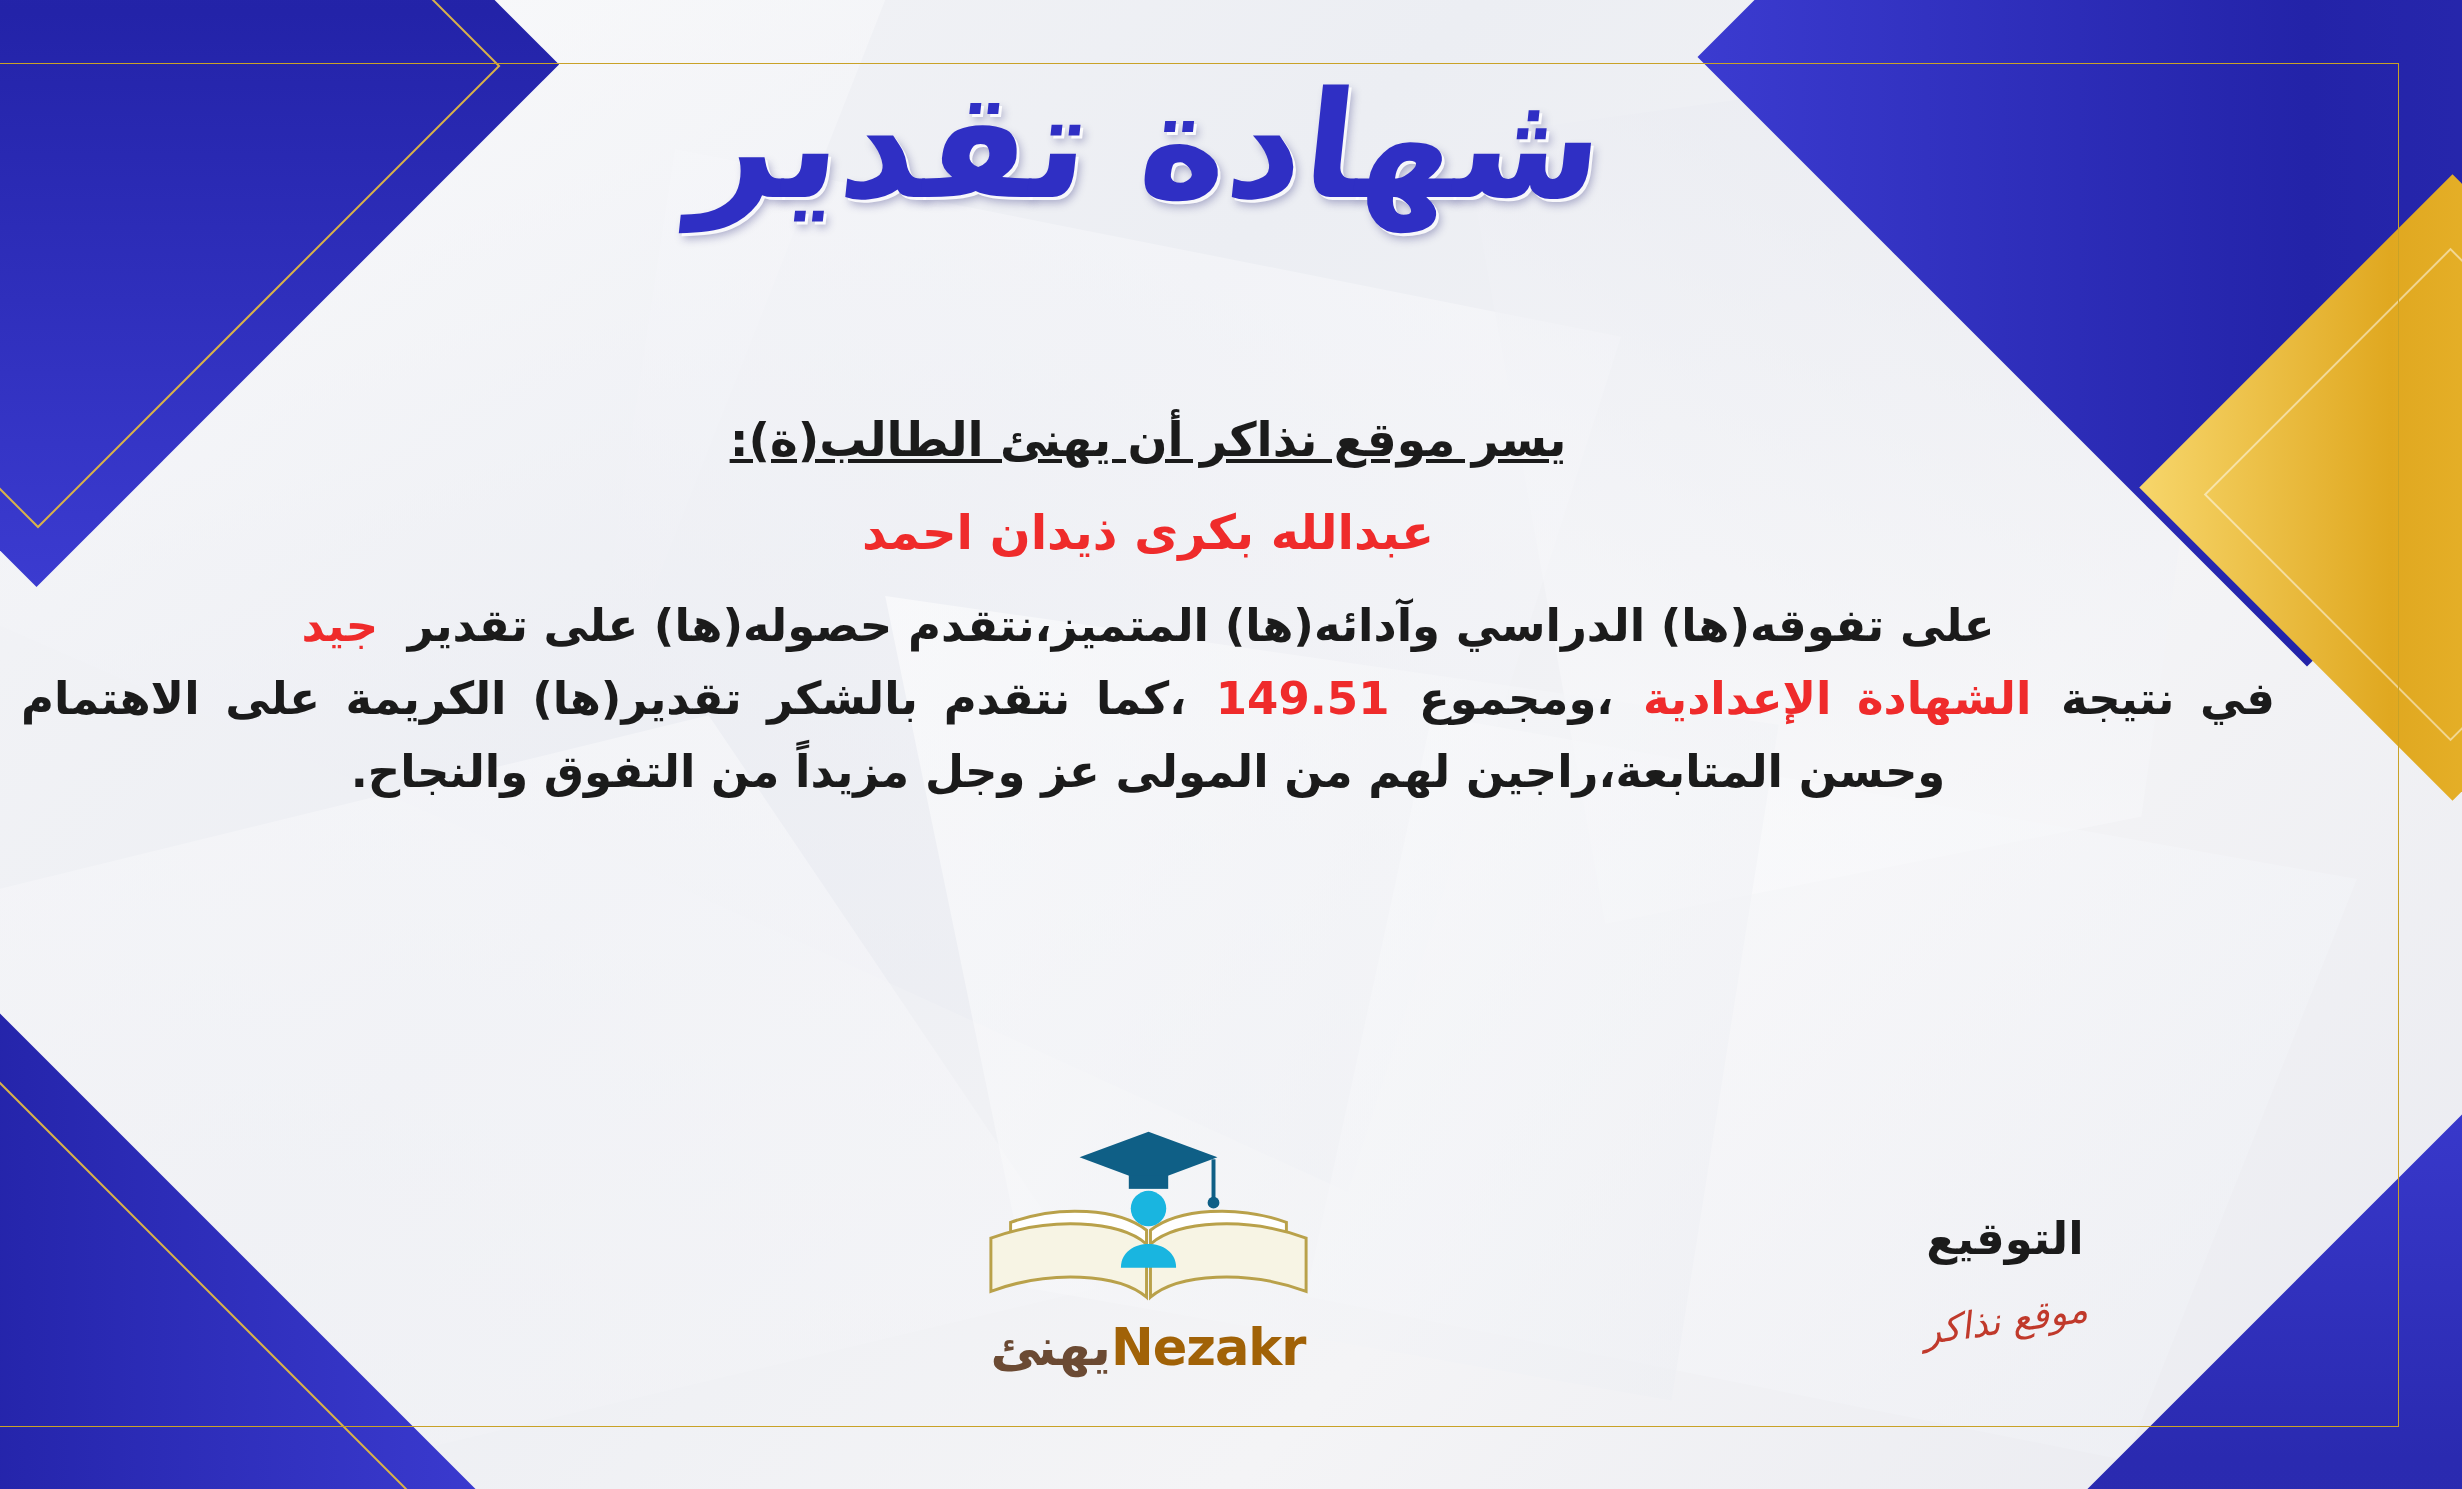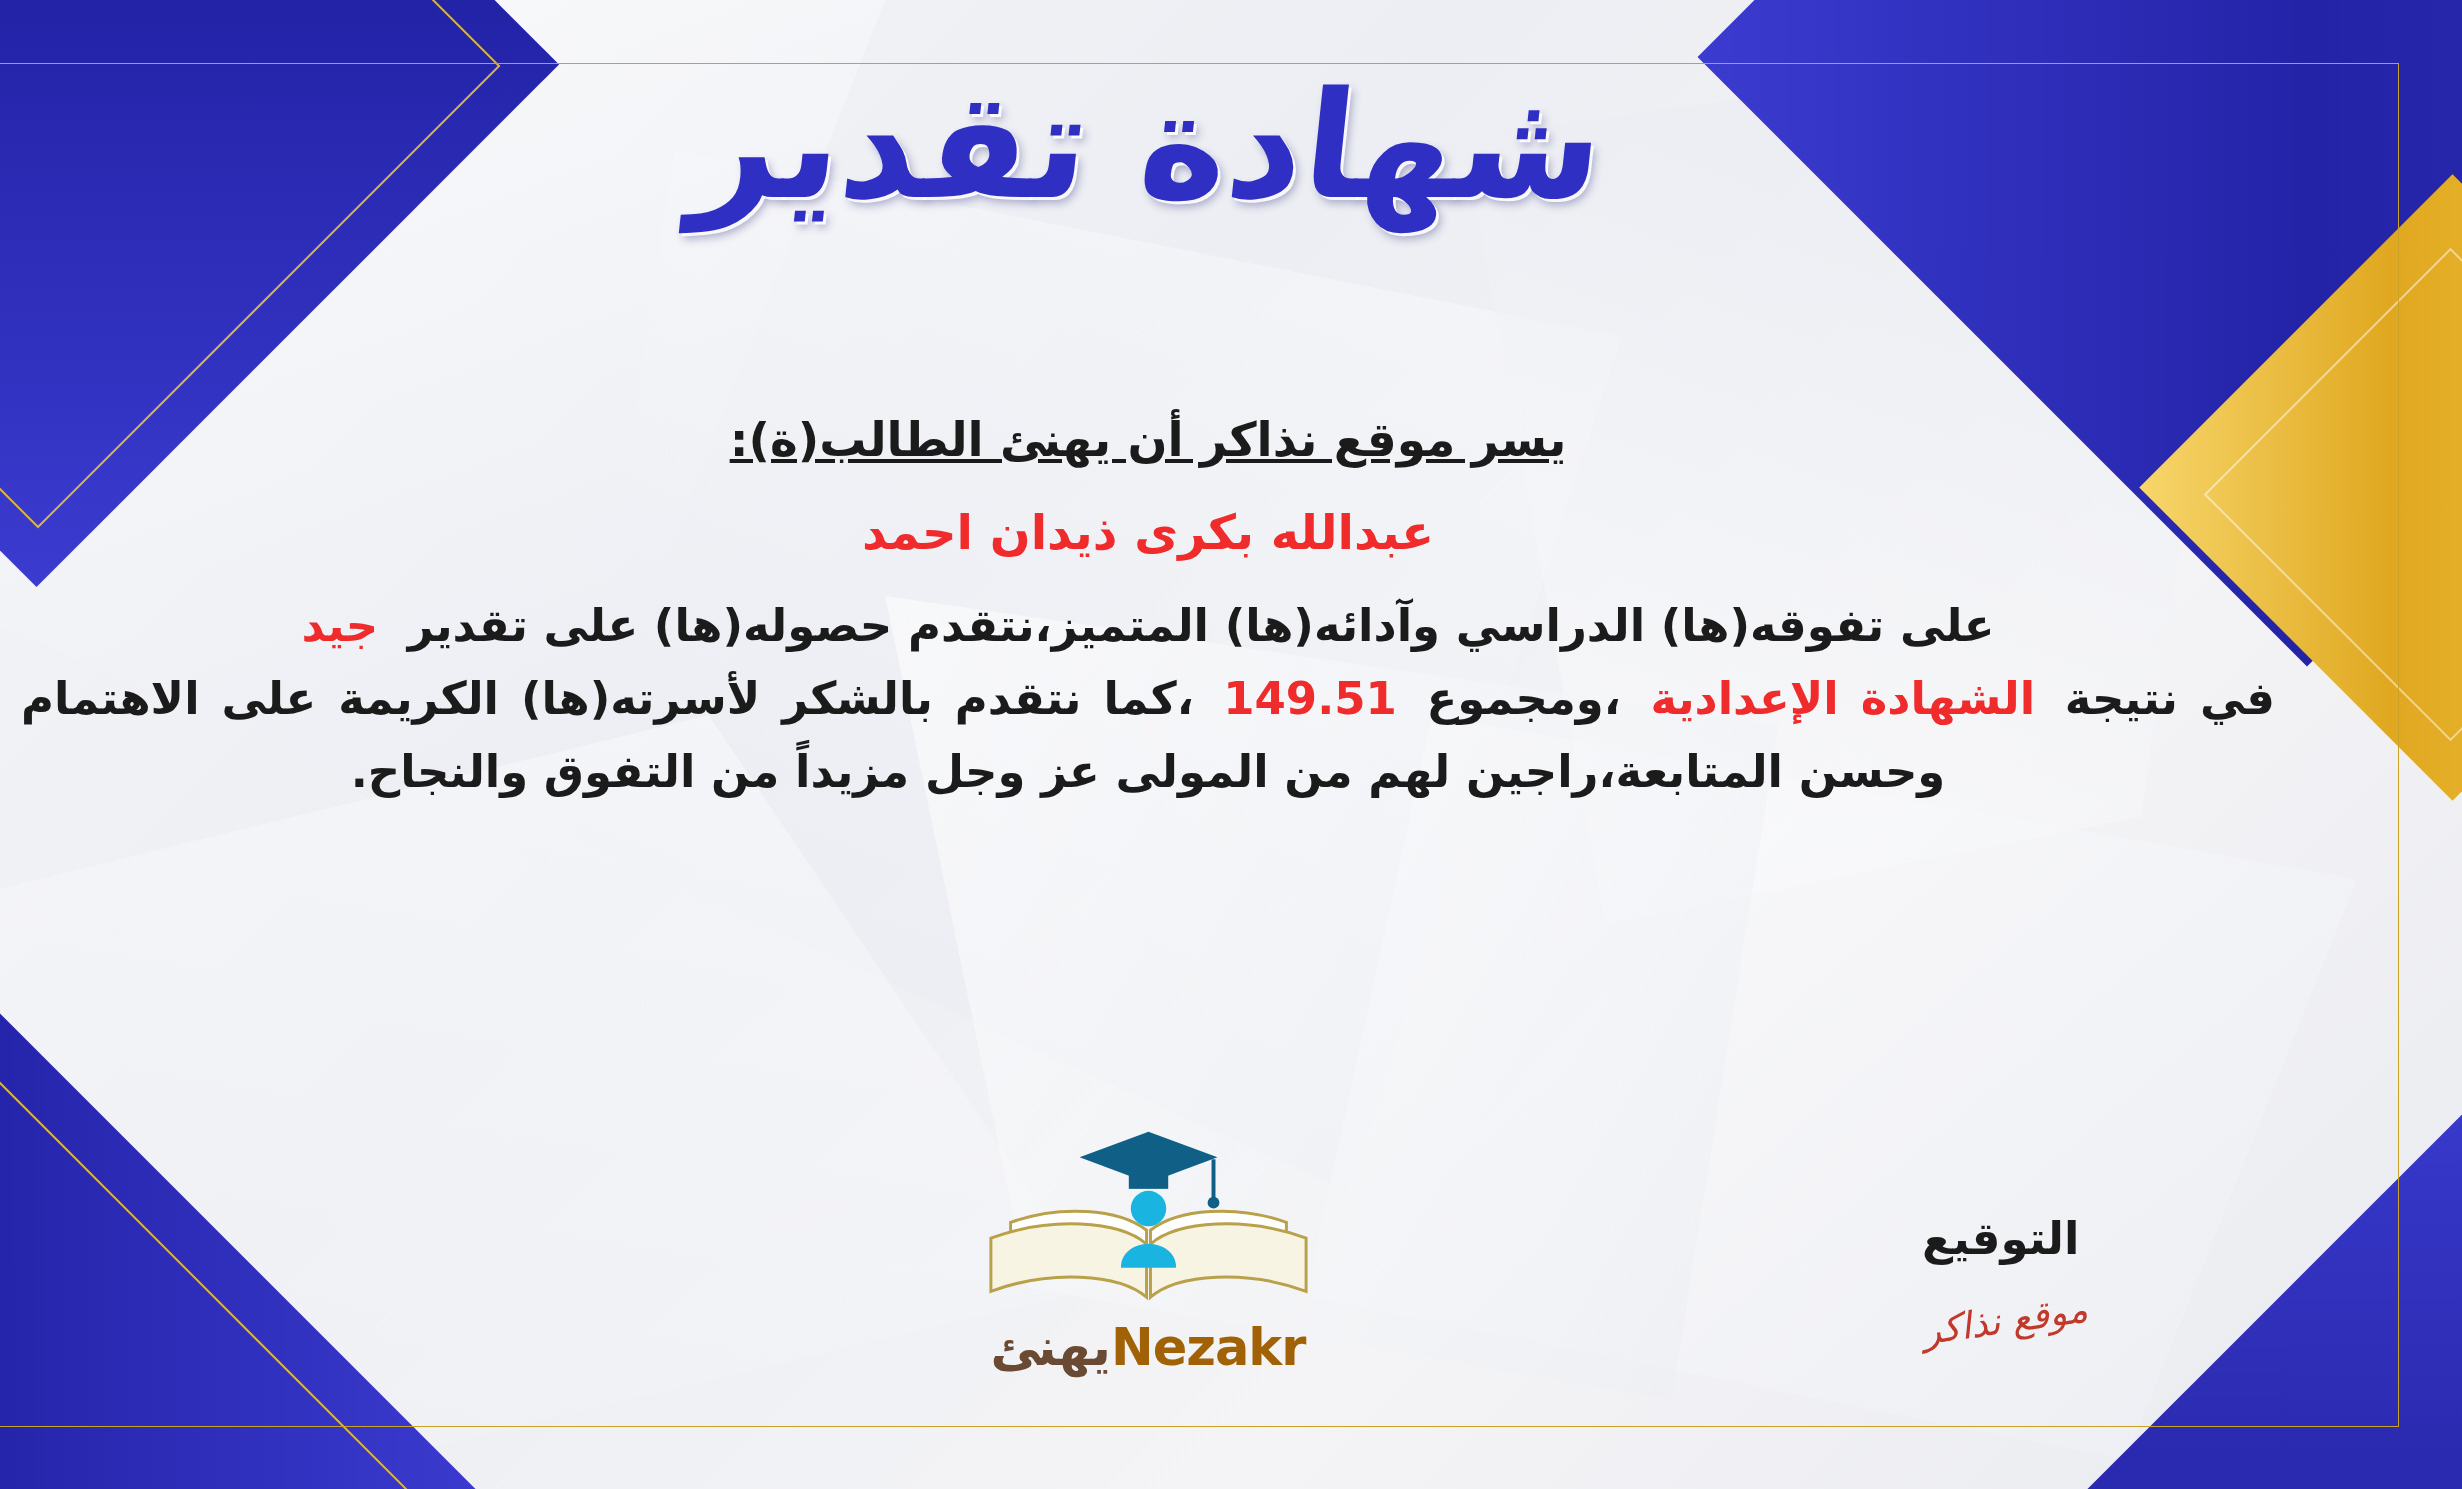--- a/index.html
+++ b/index.html
@@ -209,21 +209,21 @@
     display: inline-block;
     width: 29.5px;
   }
 
   
   .signature-area {
     position: absolute;
     right: 374px;
     bottom: 148px;
     z-index: 6;
-    text-align: left;
+    text-align: center;
   }
   .signature-label {
     font-size: 45px;
     font-weight: 600;
     color: #1b1b1b;
   }
   .signature-mark {
     margin-top: 34px;
     font-family: "DejaVu Serif", serif;
     font-size: 37px;
@@ -287,21 +287,21 @@
   </div>
 
   <div class="body-block">
 
     <div class="line line-intro">يسر موقع نذاكر أن يهنئ الطالب(ة):</div>
 
     <div class="student-name">عبدالله بكرى ذيدان احمد</div>
 
     <div class="paragraph">
       <span>على تفوقه(ها) الدراسي وآدائه(ها) المتميز،نتقدم حصوله(ها) على تقدير</span><span class="sp"></span><span class="hl">جيد</span><br>
-      <span>في نتيجة</span><span class="sp"></span><span class="hl">الشهادة الإعدادية</span><span class="sp"></span><span>،ومجموع</span><span class="sp"></span><span class="hl">149.51</span><span class="sp"></span><span>،كما نتقدم بالشكر لأسرته(ها) الكريمة على الاهتمام وحسن المتابعة،راجين لهم من المولى عز وجل مزيداً من التفوق والنجاح.</span>
+      <span>في نتيجة</span><span class="sp"></span><span class="hl">الشهادة الإعدادية</span><span class="sp"></span><span>،ومجموع</span><span class="sp"></span><span class="hl">149.51</span><span class="sp"></span><span>،كما نتقدم بالشكر تقدير(ها) الكريمة على الاهتمام وحسن المتابعة،راجين لهم من المولى عز وجل مزيداً من التفوق والنجاح.</span>
     </div>
   </div>
 
   <div class="signature-area">
     <div class="signature-label">التوقيع</div>
     <div class="signature-mark">موقع نذاكر</div>
   </div>
 
   <div class="logo-area">
     <div class="logo-svg-wrap">

